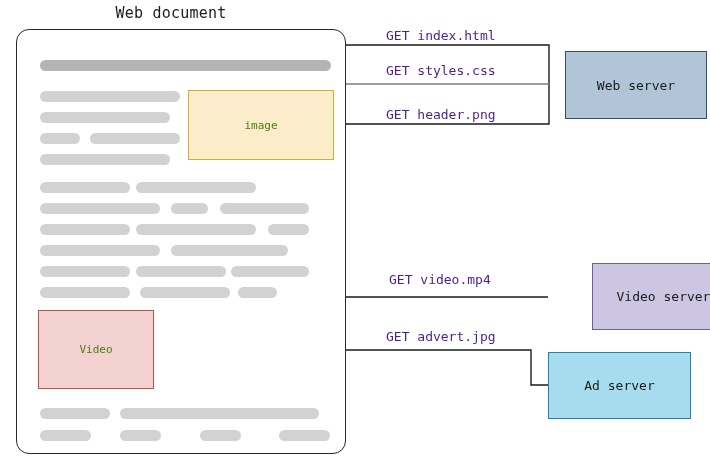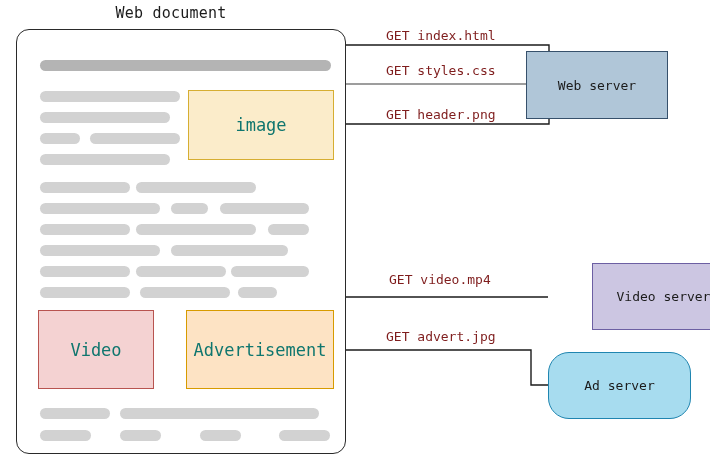--- a/index.html
+++ b/index.html
@@ -62,22 +62,22 @@
 
   
   .cbox {
     position: absolute;
     box-sizing: border-box;
     border-width: 1.4px;
     border-style: solid;
     display: flex;
     align-items: center;
     justify-content: center;
-    font-size: 17px;
-    color: #0f766e;
+    font-size: 11px;
+    color: #4d7c0f;
     white-space: nowrap;
   }
   .box-image {
     left: 188px; top: 90px; width: 146px; height: 70px;
     background: #fbecca; border-color: #d6ae32;
   }
   .box-video {
     left: 38px; top: 310px; width: 116px; height: 79px;
     background: #f4d2d2; border-color: #b85450;
   }
@@ -93,37 +93,37 @@
     border-width: 1.4px;
     border-style: solid;
     display: flex;
     align-items: center;
     justify-content: center;
     font-size: 13px;
     color: #1b1b1b;
     white-space: nowrap;
   }
   .srv-web {
-    left: 526px; top: 51px; width: 142px; height: 68px;
+    left: 565px; top: 51px; width: 142px; height: 68px;
     background: #b0c6d8; border-color: #36506b;
   }
   .srv-video {
     left: 548px; top: 263px; width: 143px; height: 67px;
     background: #ccc6e2; border-color: #6c5fa3; margin-left: 44px;
   }
   .srv-ad {
     left: 548px; top: 352px; width: 143px; height: 67px;
-    background: #a7dcef; border-color: #1f85b0; border-radius: 21px;
+    background: #a7dcef; border-color: #1f85b0;
   }
 
   
   .req-label {
     position: absolute;
     font-size: 13px;
-    color: #7f1d1d;
+    color: #4c1d95;
     white-space: nowrap;
     background: #ffffff;
     padding: 0 3px;
   }
 </style>
 </head>
 <body>
 
 <div id="canvas">
 
@@ -182,21 +182,20 @@
   <div class="bar" style="left:40px;  top:408px; width:70px;"></div>
   <div class="bar" style="left:120px; top:408px; width:199px;"></div>
 
   <div class="bar" style="left:40px;  top:430px; width:51px;"></div>
   <div class="bar" style="left:120px; top:430px; width:41px;"></div>
   <div class="bar" style="left:200px; top:430px; width:41px;"></div>
   <div class="bar" style="left:279px; top:430px; width:51px;"></div>
 
   <div class="cbox box-image">image</div>
   <div class="cbox box-video">Video</div>
-  <div class="cbox box-advert">Advertisement</div>
 
   <div class="req-label" style="left:383px; top:28px;">GET index.html</div>
   <div class="req-label" style="left:383px; top:63px;">GET styles.css</div>
   <div class="req-label" style="left:383px; top:107px;text-align:center;">GET header.png</div>
   <div class="req-label" style="left:386px; top:272px;">GET video.mp4</div>
   <div class="req-label" style="left:383px; top:329px;">GET advert.jpg</div>
 
   <div class="server srv-web">Web server</div>
   <div class="server srv-video">Video server</div>
   <div class="server srv-ad">Ad server</div>

